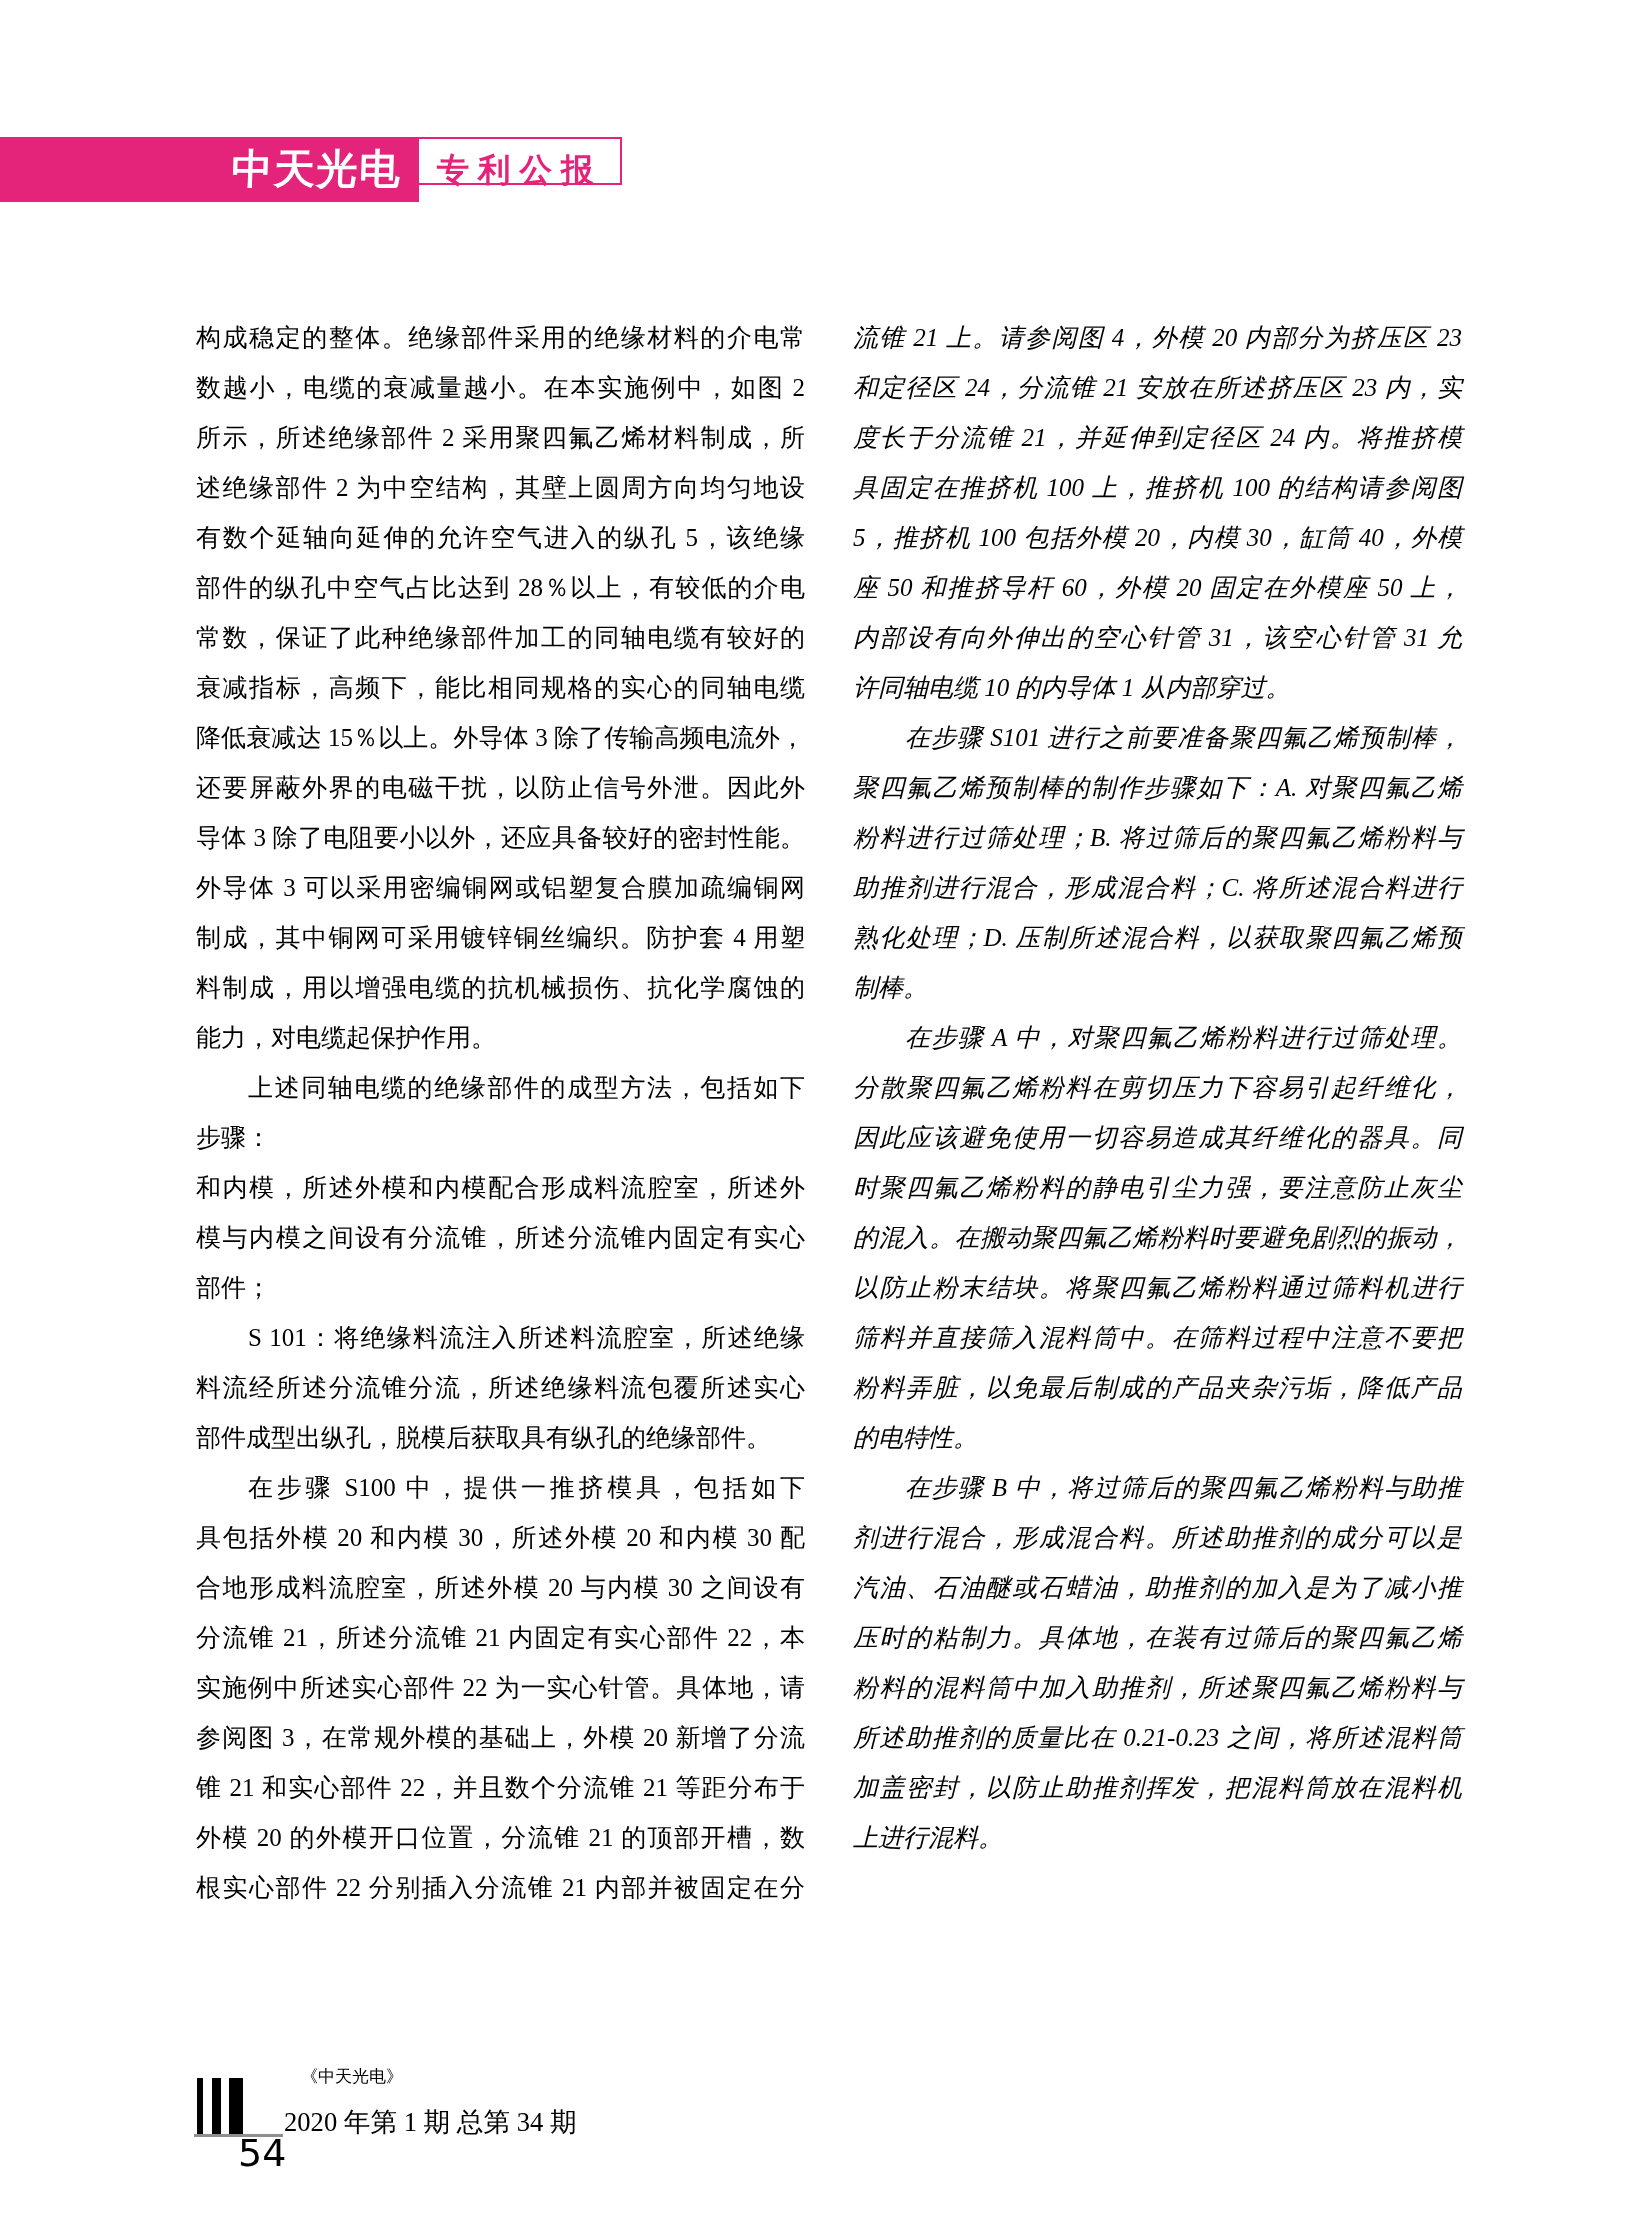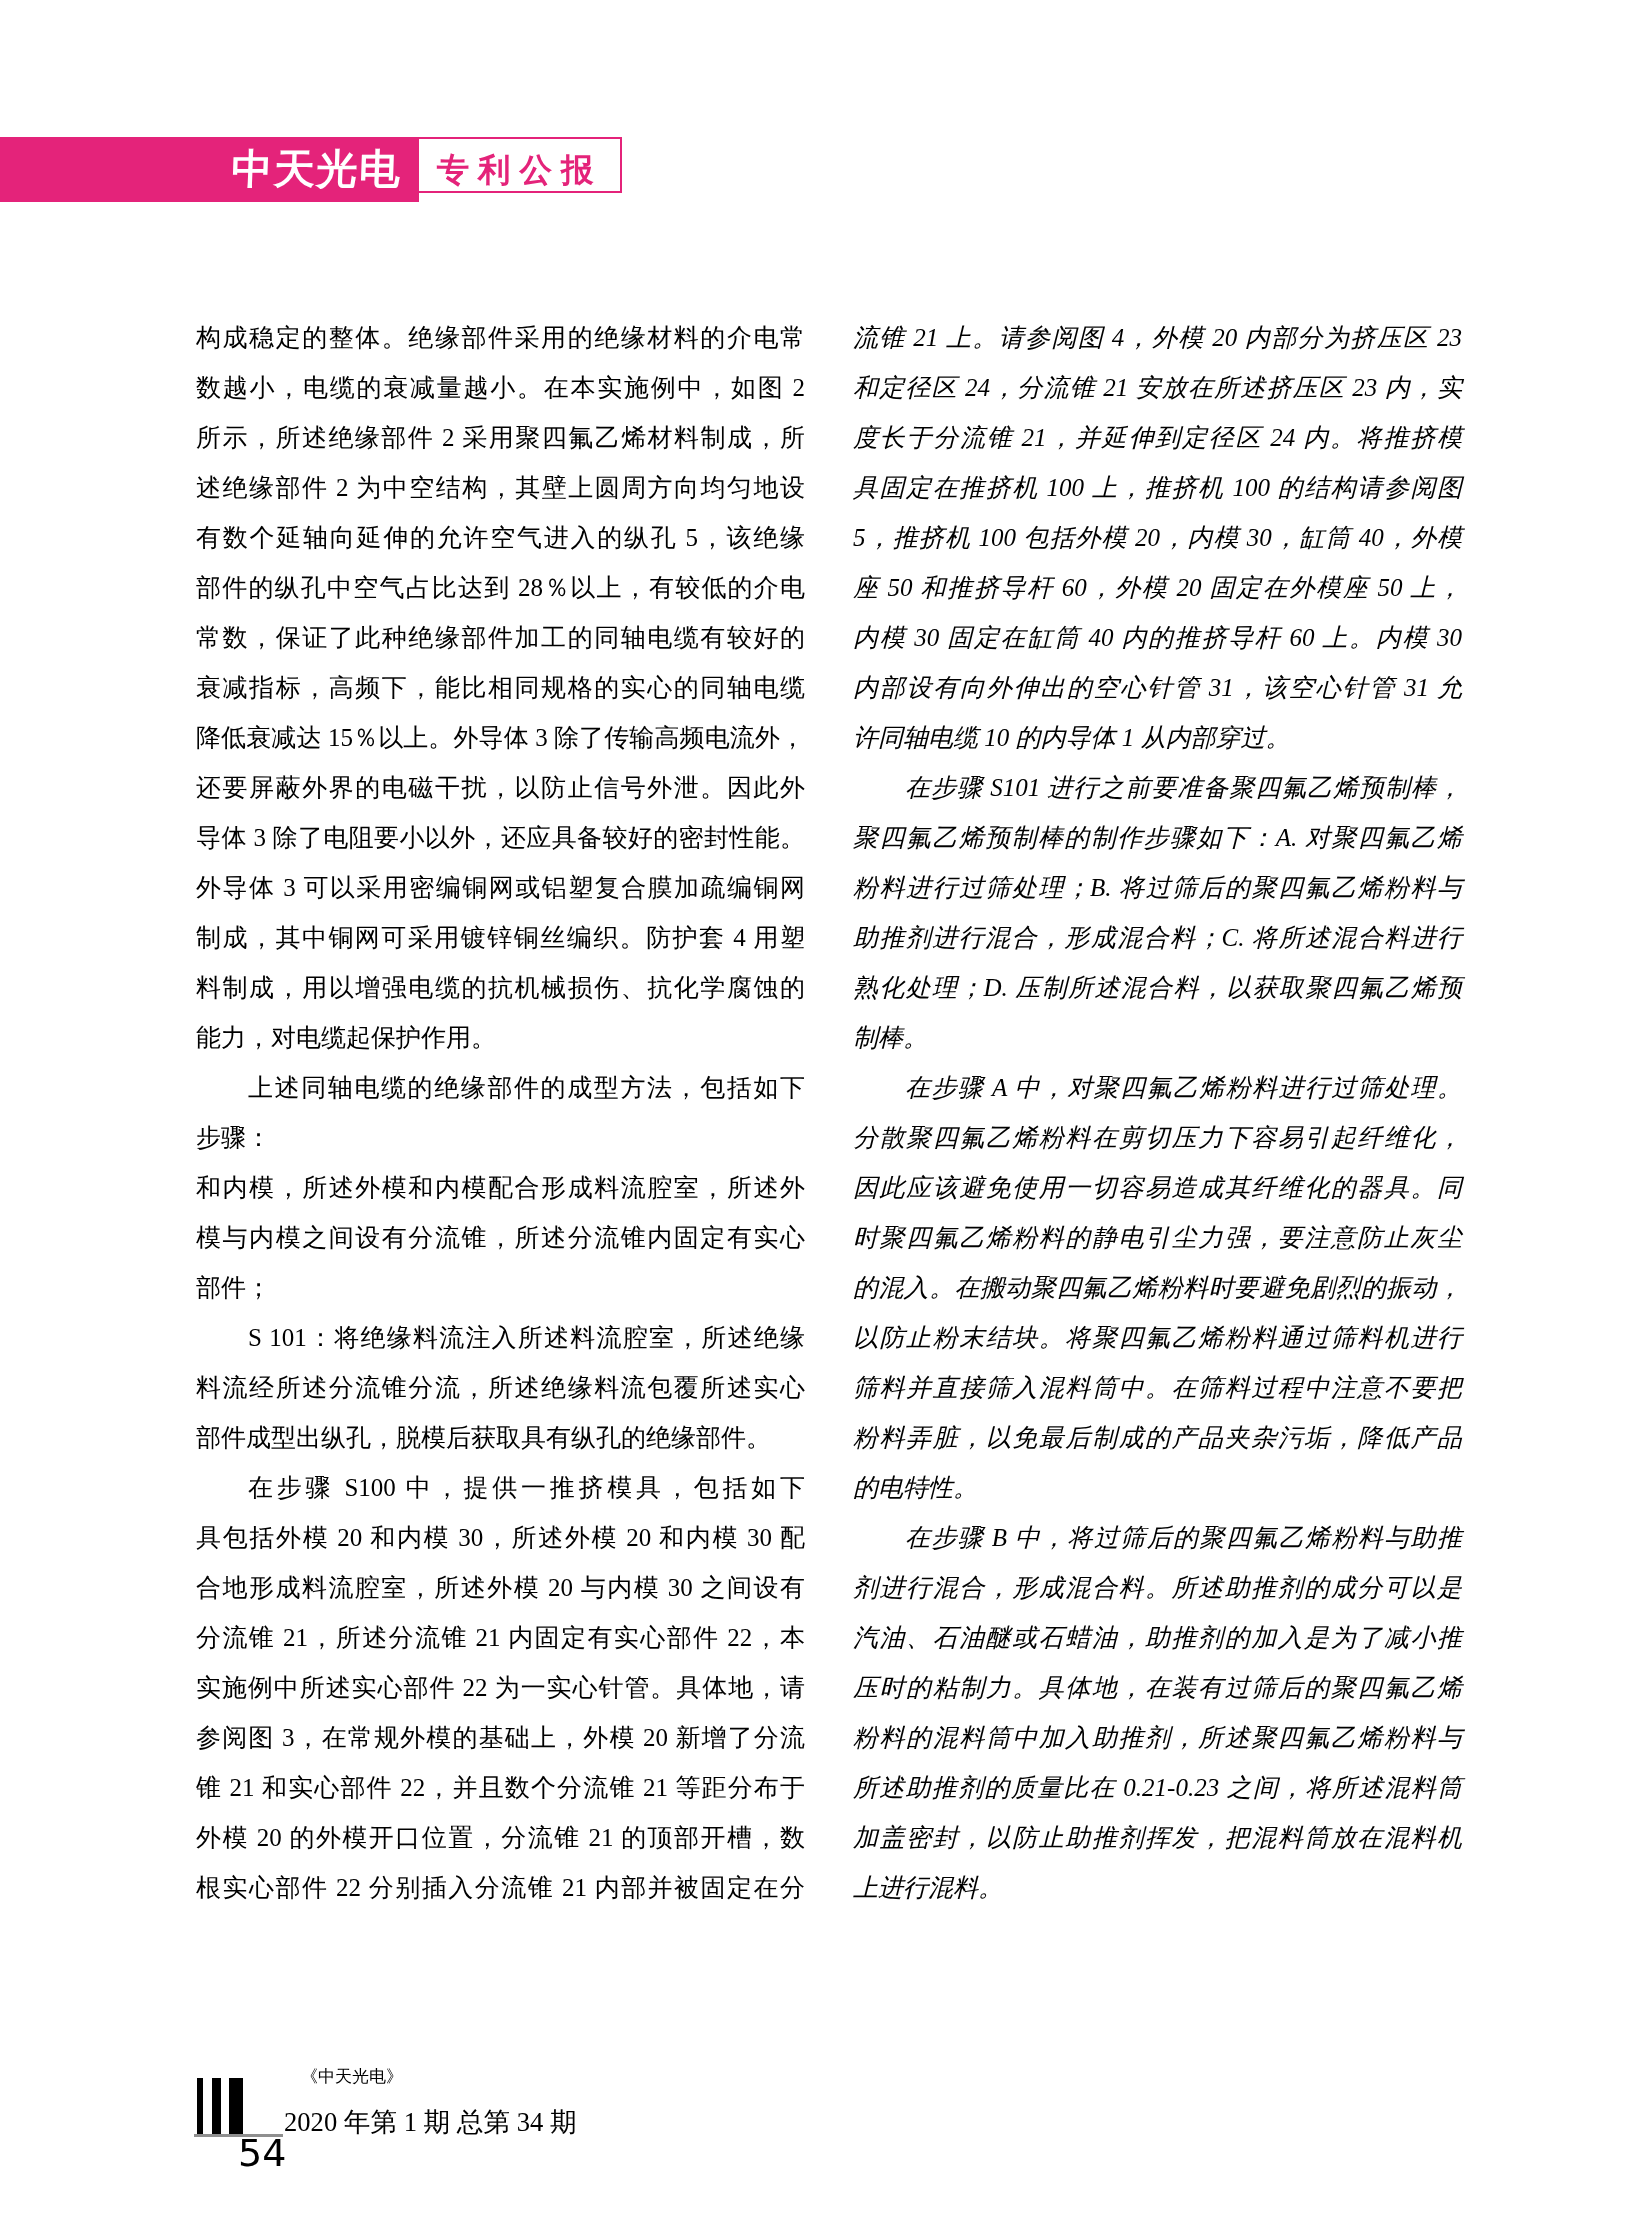--- a/index.html
+++ b/index.html
@@ -32,21 +32,21 @@
     font-family: "Liberation Sans", "DejaVu Sans", sans-serif;
     font-weight: bold;
     font-size: 41px;
     letter-spacing: 1.5px;
     transform: skewX(-2deg);
     white-space: nowrap;
   }
   .patent-badge {
     position: absolute;
     left: 417px; top: 137px;
-    width: 205px; height: 56px;
+    width: 205px; height: 48px;
     background: #ffffff;
     border: 2.2px solid var(--accent);
     color: var(--accent);
     font-family: "Liberation Sans", "DejaVu Sans", sans-serif;
     font-weight: 600;
     font-size: 32.5px;
     letter-spacing: 8.9px;
     line-height: 62px;
     text-align: center;
     white-space: nowrap;
@@ -160,21 +160,20 @@
       <div class="line">根实心部件 22 分别插入分流锥 21 内部并被固定在分</div>
     </div>
 
   <div class="col col-right">
       <div class="line">流锥 21 上。请参阅图 4，外模 20 内部分为挤压区 23</div>
       <div class="line">和定径区 24，分流锥 21 安放在所述挤压区 23 内，实</div>
       <div class="line">度长于分流锥 21，并延伸到定径区 24 内。将推挤模</div>
       <div class="line">具固定在推挤机 100 上，推挤机 100 的结构请参阅图</div>
       <div class="line">5，推挤机 100 包括外模 20，内模 30，缸筒 40，外模</div>
       <div class="line">座 50 和推挤导杆 60，外模 20 固定在外模座 50 上，</div>
-      <div class="line">内模 30 固定在缸筒 40 内的推挤导杆 60 上。内模 30</div>
       <div class="line">内部设有向外伸出的空心针管 31，该空心针管 31 允</div>
       <div class="line end">许同轴电缆 10 的内导体 1 从内部穿过。</div>
       <div class="line indent">在步骤 S101 进行之前要准备聚四氟乙烯预制棒，</div>
       <div class="line">聚四氟乙烯预制棒的制作步骤如下：A. 对聚四氟乙烯</div>
       <div class="line">粉料进行过筛处理；B. 将过筛后的聚四氟乙烯粉料与</div>
       <div class="line">助推剂进行混合，形成混合料；C. 将所述混合料进行</div>
       <div class="line">熟化处理；D. 压制所述混合料，以获取聚四氟乙烯预</div>
       <div class="line end">制棒。</div>
       <div class="line indent">在步骤 A 中，对聚四氟乙烯粉料进行过筛处理。</div>
       <div class="line">分散聚四氟乙烯粉料在剪切压力下容易引起纤维化，</div>

